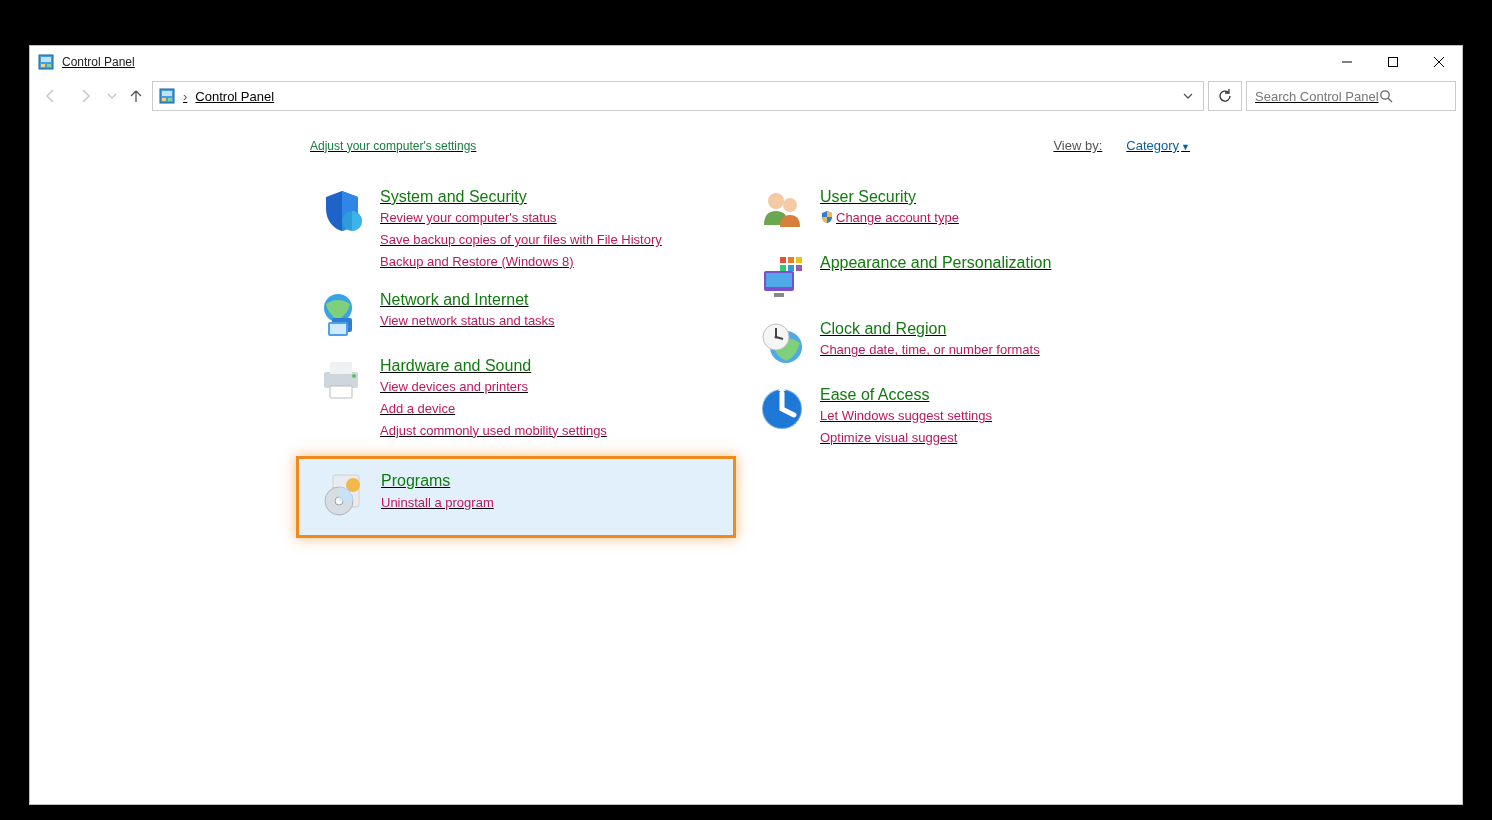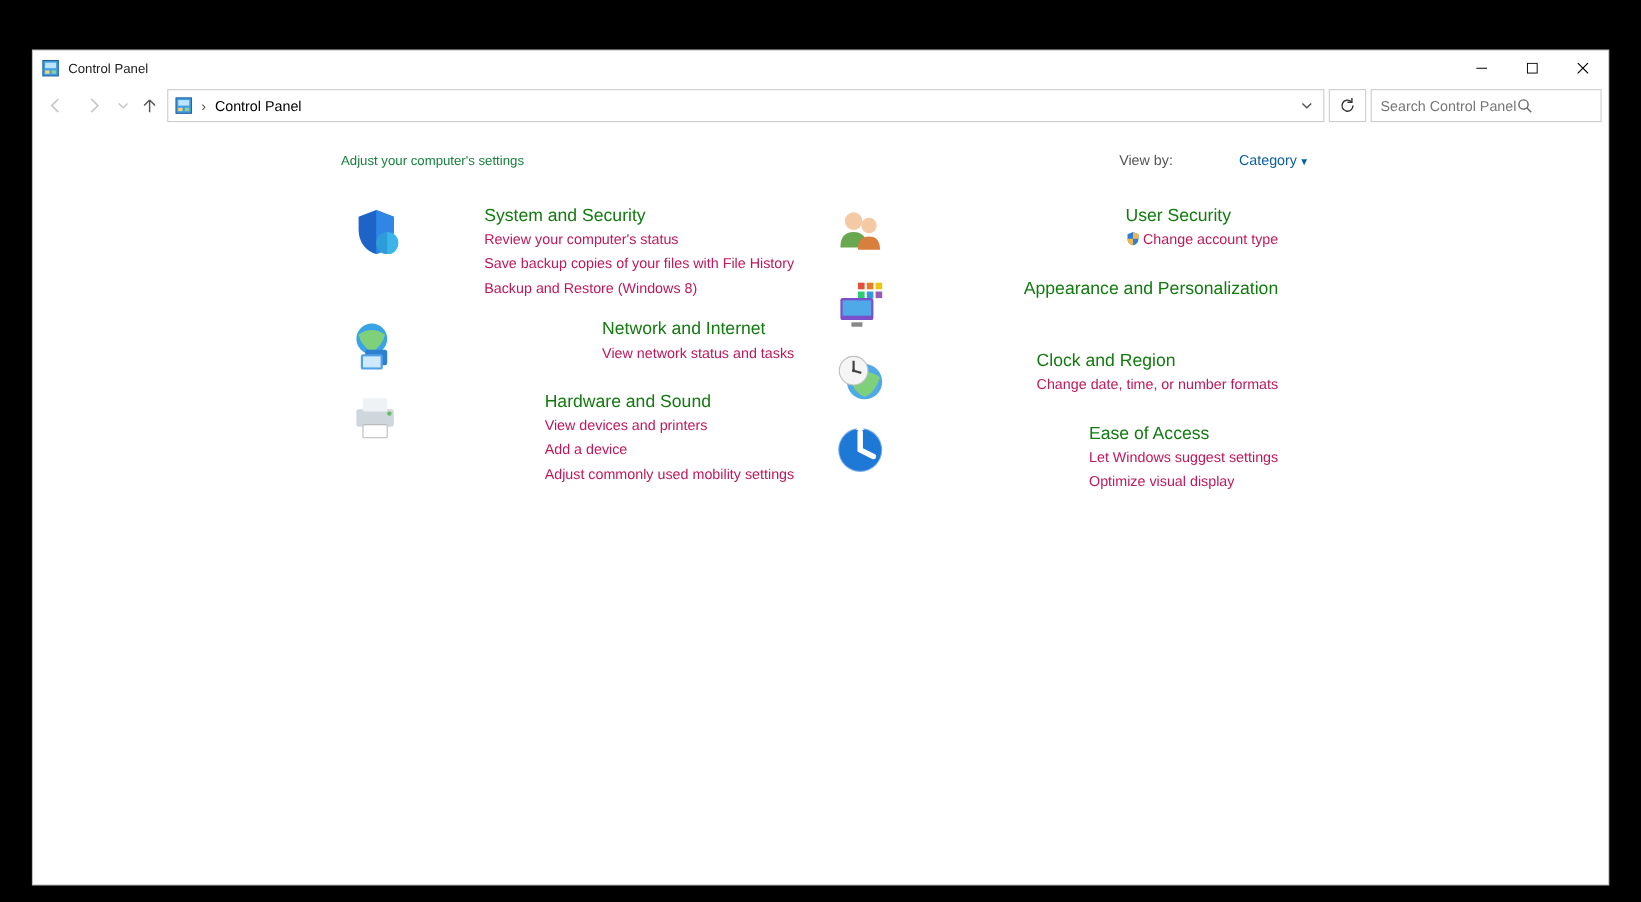--- a/index.html
+++ b/index.html
@@ -3,20 +3,21 @@
 <meta charset="utf-8">
 <style>
   * { box-sizing: border-box; }
   html, body { margin:0; padding:0; font-family: "Segoe UI", Tahoma, sans-serif; }
   body { background:#000; width:1492px; height:820px; position:relative; }
 
   .window {
     position:absolute; left:30px; top:46px; width:1432px; height:758px;
     background:#fff;
     box-shadow:0 0 0 1px #c0c0c0;
+    text-decoration:underline;
   }
 
   
   .titlebar {
     height:32px; display:flex; align-items:center; justify-content:space-between;
     padding-left:8px;
   }
   .titlebar-left { display:flex; align-items:center; gap:8px; }
   .title-icon { width:16px; height:16px; }
   .title-text { font-size:12px; color:#222; }
@@ -47,27 +48,27 @@
   .searchbox {
     width:210px; height:30px; border:1px solid #ccc; display:flex; align-items:center; padding:0 8px;
     color:#777; font-size:13px; 
   }
 
   
   .content { padding:24px 24px 24px 280px; }
   .header-row { display:flex; justify-content:space-between; align-items:center; margin-bottom:28px; width:880px; }
   .heading { font-size:12px; color:#15803d; }
   .viewby { font-size:13px; color:#555; display:flex; gap:24px; align-items:center;}
-  .viewby-link { color:#0a5ea3;margin-left:36px; }
+  .viewby-link { color:#0a5ea3; }
   .viewby .caret { font-size:9px; color:#0a5ea3; margin-left:2px; }
 
   .cols { display:flex; gap:20px; }
   .col { width:420px; display:flex; flex-direction:column; gap:6px; }
 
-  .category { display:flex; gap:14px; padding:6px 8px;justify-content:space-between; }
+  .category { display:flex; gap:14px; padding:6px 8px; }
   .cat-icon { width:48px; height:48px; flex-shrink:0; display:flex; align-items:flex-start; justify-content:center; }
   .cat-body { display:flex; flex-direction:column; gap:3px; }
   .cat-title { font-size:16px; color:#127a0e; line-height:1.2; }
   .cat-link { font-size:13px; color:#be185d; line-height:1.45; }
   .cat-link .shield { display:inline-block; vertical-align:-2px; margin-right:2px; }
 
   .highlight {
     background:#e2f0fb;
     border:3px solid #ef8a1d;
     box-shadow:0 0 12px rgba(239,138,29,0.6);
@@ -230,20 +231,36 @@
               </svg>
           </div>
           <div class="cat-body">
             <a class="cat-title">Hardware and Sound</a>
             <a class="cat-link">View devices and printers</a>
             <a class="cat-link">Add a device</a>
             <a class="cat-link">Adjust commonly used mobility settings</a>
           </div>
         </div>
 
+        <div class="category highlight">
+          <div class="cat-icon">
+            <svg width="48" height="48" viewBox="0 0 48 48">
+                <rect x="14" y="4" width="26" height="32" rx="2" fill="#e8ecef" stroke="#cfcfcf"></rect>
+                <circle cx="34" cy="14" r="7" fill="#f2b84b"></circle>
+                <circle cx="20" cy="30" r="14" fill="#d8dde3"></circle>
+                <circle cx="20" cy="30" r="14" fill="none" stroke="#aeb6bd" stroke-width="1"></circle>
+                <circle cx="20" cy="30" r="4" fill="#fff" stroke="#9aa2a9"></circle>
+                <path d="M20 16 A14 14 0 0 1 34 30 L20 30 Z" fill="#c2e4ff" opacity="0.7"></path>
+              </svg>
+          </div>
+          <div class="cat-body">
+            <a class="cat-title">Programs</a>
+            <a class="cat-link">Uninstall a program</a>
+          </div>
+        </div>
 
       </div>
 
       <div class="col">
 
         <div class="category">
           <div class="cat-icon">
             <svg width="48" height="48" viewBox="0 0 48 48">
                 <circle cx="18" cy="14" r="8" fill="#f4c9a3"></circle>
                 <path d="M6 38 Q6 24 18 24 Q30 24 30 38 Z" fill="#6aa84f"></path>
@@ -306,21 +323,21 @@
             <svg width="48" height="48" viewBox="0 0 48 48">
                 <circle cx="24" cy="24" r="20" fill="#1e78d6"></circle>
                 <circle cx="24" cy="24" r="20" fill="none" stroke="#fff" stroke-width="2" opacity="0.4"></circle>
                 <path d="M24 8 V24 L36 30" fill="none" stroke="#fff" stroke-width="5" stroke-linecap="round"></path>
                 <path d="M20 6 L24 2 L28 6 Z" fill="#fff"></path>
               </svg>
           </div>
           <div class="cat-body">
             <a class="cat-title">Ease of Access</a>
             <a class="cat-link">Let Windows suggest settings</a>
-            <a class="cat-link">Optimize visual display</a>
+            <a class="cat-link">Optimize visual suggest</a>
           </div>
         </div>
 
       </div>
     </div>
   </div>
 
 </div>
 
 </body></html>

